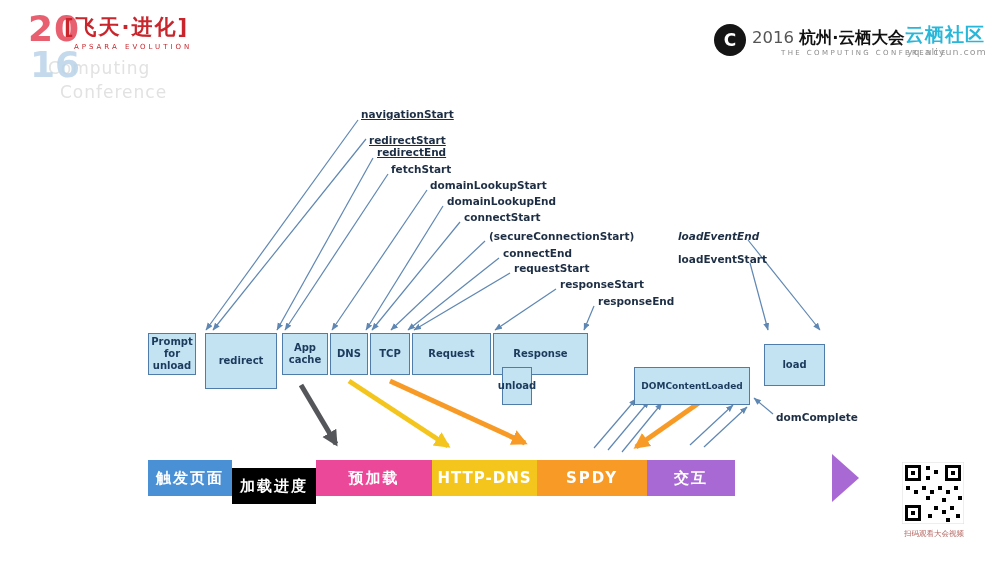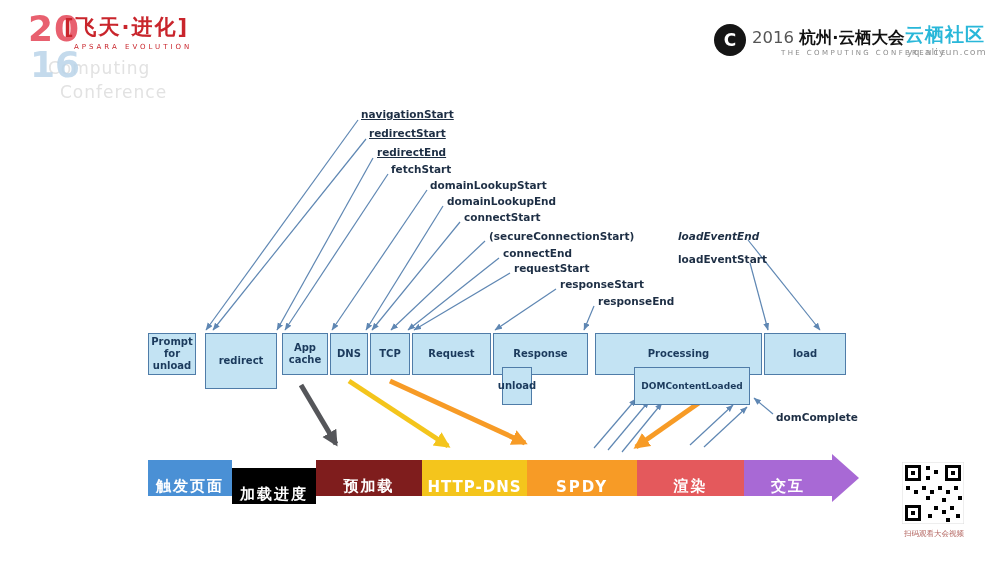--- a/index.html
+++ b/index.html
@@ -8,21 +8,21 @@
   .slide{position:relative;width:1000px;height:563px;background:#fff;overflow:hidden;}
   .abs{position:absolute;}
   svg.overlay{position:absolute;left:0;top:0;width:1000px;height:563px;z-index:2;pointer-events:none;}
   .tbox{position:absolute;z-index:3;background:#c3e3f3;border:1.5px solid #4f7ca8;
         display:flex;align-items:center;justify-content:center;text-align:center;
         font-weight:bold;font-size:10px;color:#1b3a5c;line-height:1.2;padding:1px;}
   .tbox.small-font{font-size:9px;}
   .event{position:absolute;z-index:4;font-size:10.5px;font-weight:bold;color:#1d2e44;white-space:nowrap;}
   .event.u{text-decoration:underline;}
   .bar{position:absolute;left:148px;top:460px;height:36px;display:flex;z-index:3;}
-  .seg{height:36px;display:flex;align-items:flex-end;justify-content:center;
+  .seg{height:36px;display:flex;align-items:center;justify-content:center;
        color:#fff;font-size:15px;font-weight:bold;letter-spacing:2px;white-space:nowrap;}
   .bar-tip{position:absolute;left:832px;top:454px;width:0;height:0;z-index:3;
            border-top:24px solid transparent;border-bottom:24px solid transparent;
            border-left:27px solid #a869d5;}
   .logo-circle{position:absolute;width:32px;height:32px;border-radius:50%;background:#151515;
                color:#fff;display:flex;align-items:center;justify-content:center;
                font-weight:bold;font-size:17px;}
   .qr-wrap{position:absolute;left:902px;top:462px;z-index:3;}
   .qr-caption{position:absolute;left:894px;top:529px;width:80px;text-align:center;
               font-size:7.5px;color:#b3645f;z-index:3;}
@@ -113,36 +113,33 @@
     </div>
   <div class="tbox" style="left:370px;top:333px;width:40px;height:42px;">
     <span>TCP</span>
     </div>
   <div class="tbox" style="left:412px;top:333px;width:79px;height:42px;">
     <span>Request</span>
     </div>
   <div class="tbox" style="left:493px;top:333px;width:95px;height:42px;">
     <span>Response</span>
     </div>
-  <div class="tbox" style="left:595px;top:333px;width:167px;height:42px;">
-    <span>Processing</span>
-    </div>
-  <div class="tbox" style="left:764px;top:333px;width:82px;height:42px;">
+  <div class="tbox" style="left:764px;top:344px;width:61px;height:42px;">
     <span>load</span>
     </div>
 
   <div class="tbox" style="left:502px;top:367px;width:30px;height:38px;z-index:5;">
     <span>unload</span>
     </div>
   <div class="tbox small-font" style="left:634px;top:367px;width:116px;height:38px;z-index:5;">
     <span>DOMContentLoaded</span>
     </div>
 
   <div class="event u" style="left:361px;top:108px;">navigationStart</div>
-  <div class="event u" style="left:369px;top:127px;">redirectStart</div>
+  <div class="event u" style="left:369px;top:134px;">redirectStart</div>
   <div class="event u" style="left:377px;top:146px;">redirectEnd</div>
   <div class="event" style="left:391px;top:163px;">fetchStart</div>
   <div class="event" style="left:430px;top:179px;">domainLookupStart</div>
   <div class="event" style="left:447px;top:195px;">domainLookupEnd</div>
   <div class="event" style="left:464px;top:211px;">connectStart</div>
   <div class="event" style="left:489px;top:230px;">(secureConnectionStart)</div>
   <div class="event" style="left:503px;top:247px;">connectEnd</div>
   <div class="event" style="left:514px;top:262px;">requestStart</div>
   <div class="event" style="left:560px;top:278px;">responseStart</div>
   <div class="event" style="left:598px;top:295px;">responseEnd</div>
@@ -150,31 +147,28 @@
   <div class="event" style="left:678px;top:253px;">loadEventStart</div>
   <div class="event" style="left:776px;top:411px;">domComplete</div>
 
   <div class="bar">
     <div class="seg" style="width: 84px; background: rgb(74, 144, 213);">
       <span>触发页面</span>
       </div>
     <div class="seg" style="width: 84px; background: #000000; margin-top: 8px;">
       <span>加载进度</span>
       </div>
-    <div class="seg" style="width: 106px; background: #7f1d1d;">
+    <div class="seg" style="width: 116px; background: #ec4899;">
       <span>预加载</span>
       </div>
     <div class="seg" style="width: 105px; letter-spacing: 1px; background: rgb(244, 197, 28);">
       <span>HTTP-DNS</span>
       </div>
     <div class="seg" style="width: 110px; letter-spacing: 2px; background: rgb(247, 155, 38);">
       <span>SPDY</span>
-      </div>
-    <div class="seg" style="width: 107px; background: rgb(228, 89, 92);">
-      <span>渲染</span>
       </div>
     <div class="seg" style="width: 88px; background: rgb(168, 105, 213);">
       <span>交互</span>
       </div>
   </div>
   <div class="bar-tip"></div>
 
   <div class="qr-wrap">
     <svg width="62" height="62" viewBox="0 0 62 62">
       <rect width="62" height="62" fill="#ffffff" stroke="#dddddd" stroke-width="1"></rect>

